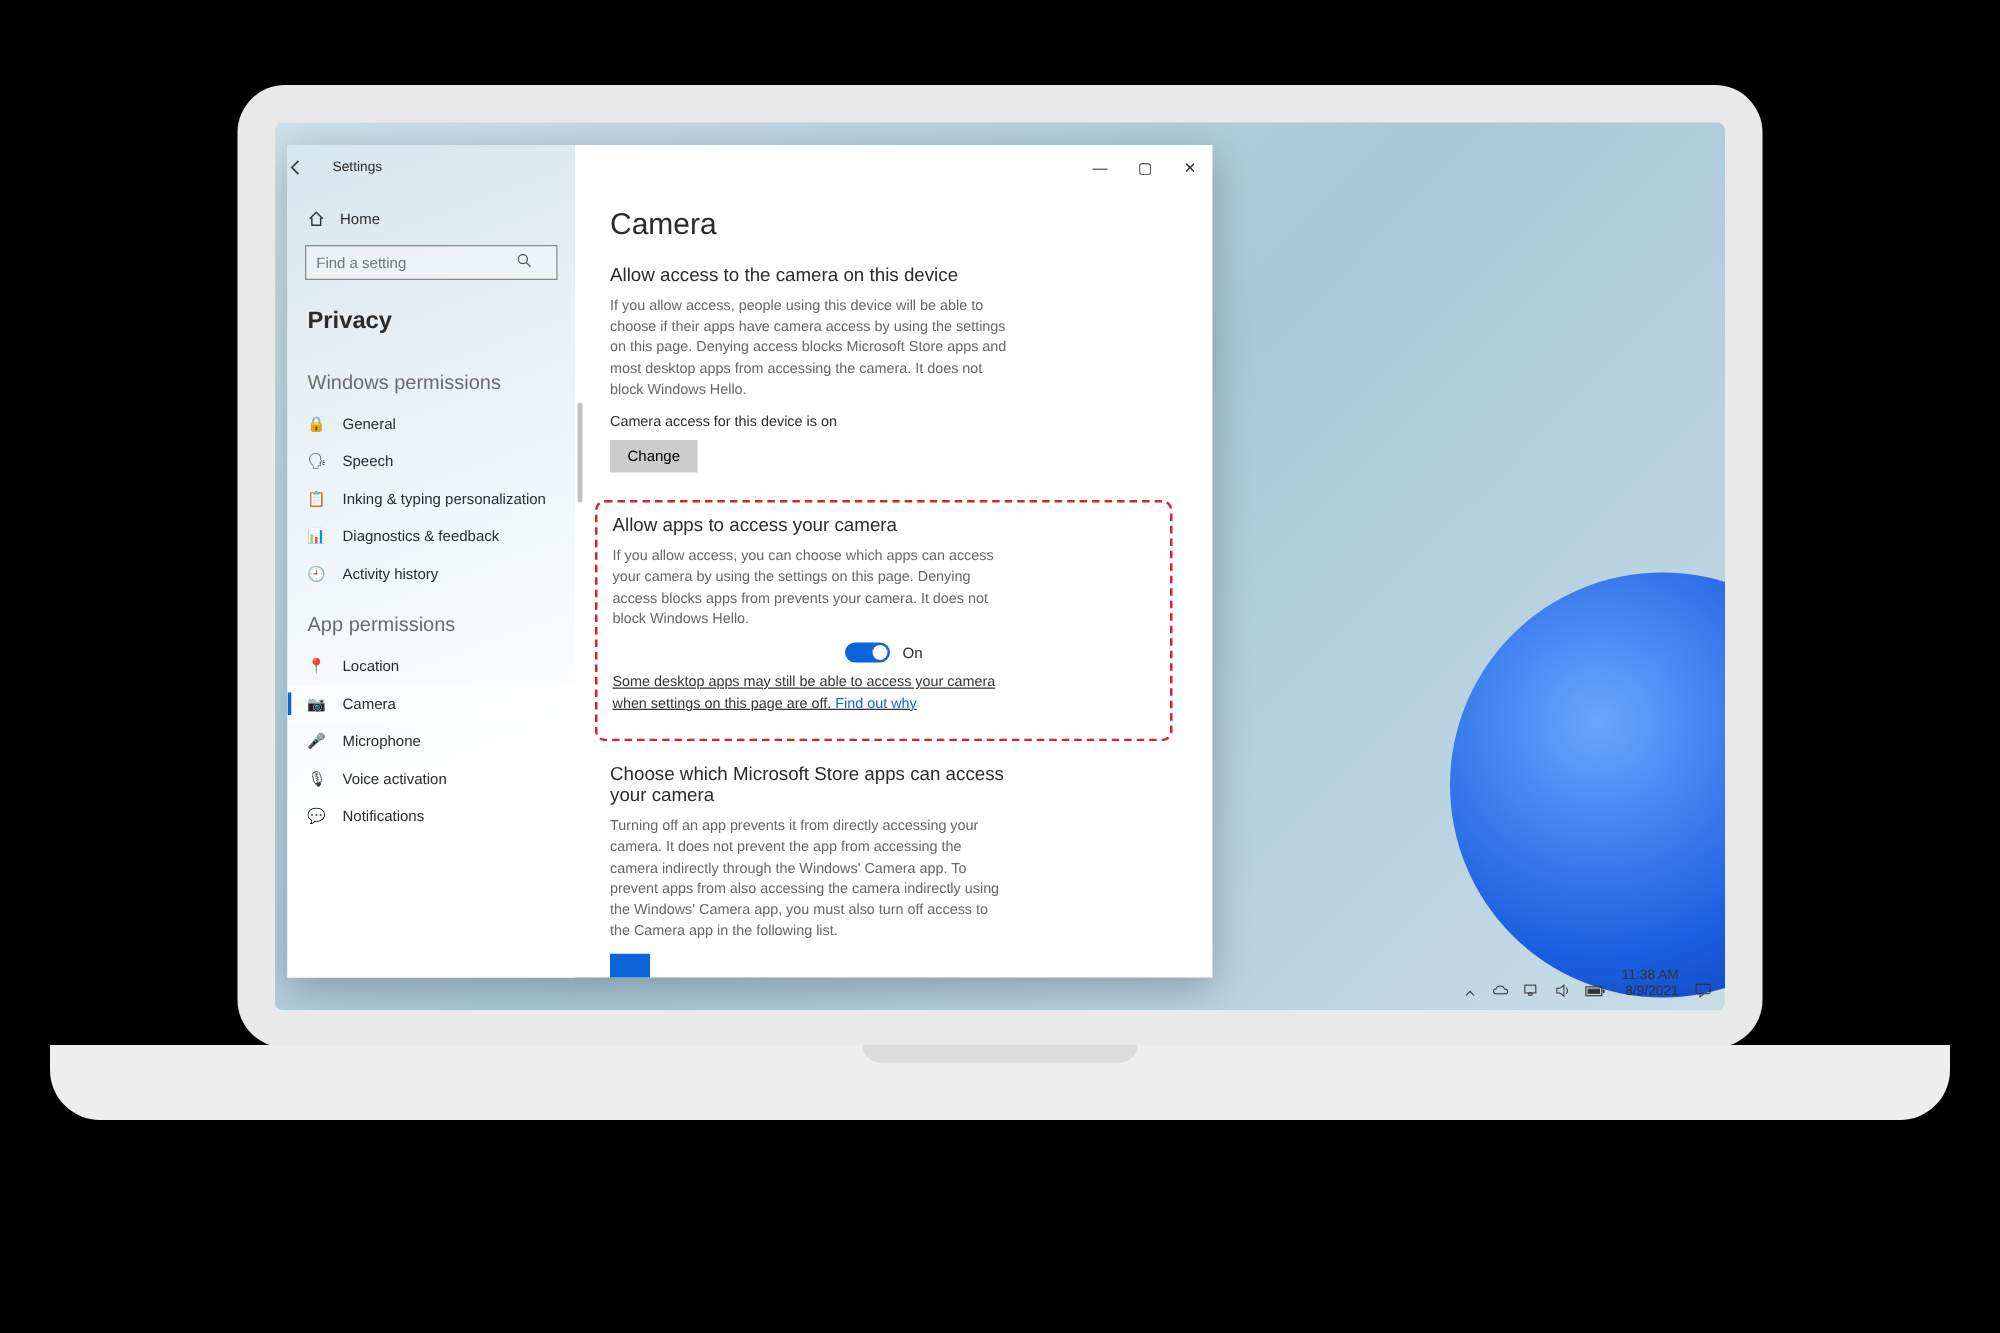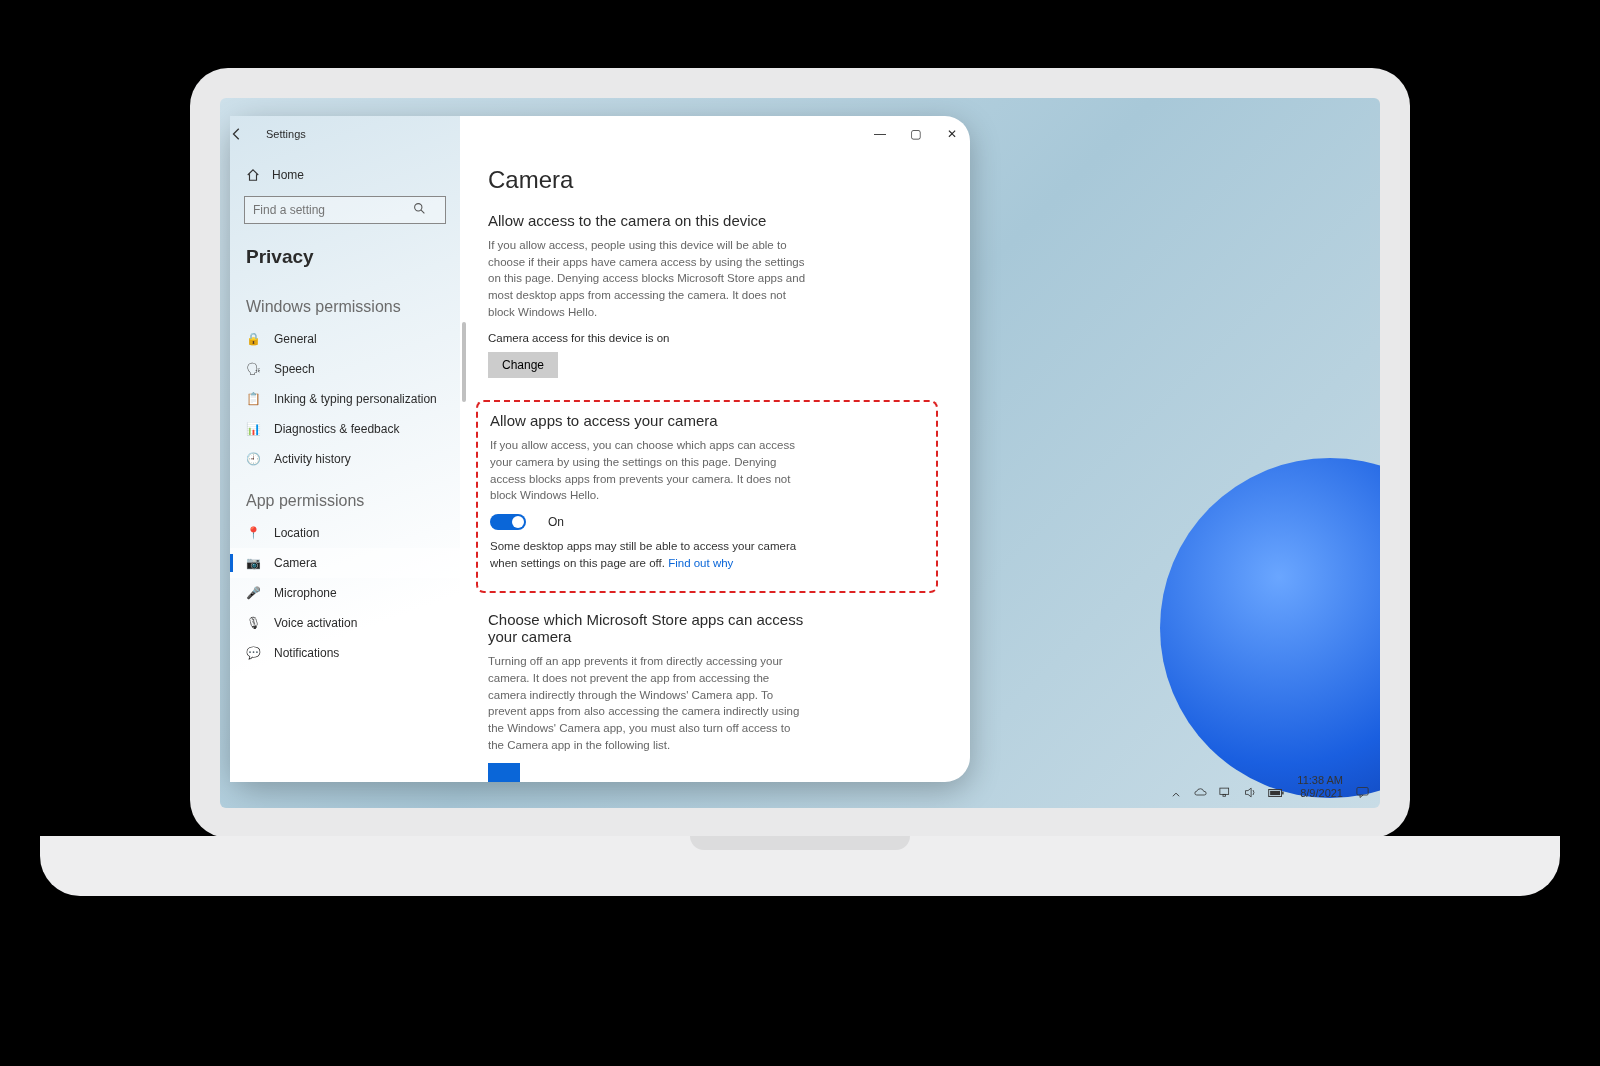--- a/index.html
+++ b/index.html
@@ -67,21 +67,20 @@
     position: absolute;
     left: 10px;
     top: 18px;
     width: 740px;
     height: 666px;
     background: #fff;
     box-shadow: 0 8px 30px rgba(0,0,0,.25);
     display: flex;
     font-size: 12px;
     color: #2b2b2b;
-    border-radius: 25px;
   }
 
   
   .titlebar {
     position: absolute;
     top: 0; left: 0; right: 0;
     height: 36px;
     display: flex;
     align-items: center;
   }
@@ -154,21 +153,21 @@
     font-size: 12px; cursor: pointer;
   }
   .section { margin-bottom: 22px; }
 
   .highlight-box {
     border: 2px dashed #d22; border-radius: 8px;
     padding: 10px 12px 10px 12px; margin-left: -12px; margin-right: 4px;
     margin-bottom: 18px;
   }
 
-  .toggle-row { display: flex; align-items: center; gap: 22px; margin: 8px 0; }
+  .toggle-row { display: flex; align-items: center; gap: 10px; margin: 8px 0; justify-content: center; }
   .toggle {
     width: 36px; height: 16px; border-radius: 10px; background: #0a66d8;
     position: relative; cursor: pointer;
   }
   .toggle::after {
     content: ""; position: absolute; right: 2px; top: 2px; width: 12px; height: 12px;
     border-radius: 50%; background: #fff;
   }
   .toggle-label { font-size: 12px; }
   .linklike { color: #0a66d8; cursor: pointer; }
@@ -310,21 +309,21 @@
           <button class="btn">Change</button>
         </div>
 
         <div class="highlight-box">
           <div class="sub-title">Allow apps to access your camera</div>
           <div class="desc">If you allow access, you can choose which apps can access your camera by using the settings on this page. Denying access blocks apps from prevents your camera. It does not block Windows Hello.</div>
           <div class="toggle-row">
             <div class="toggle"></div>
             <div class="toggle-label">On</div>
           </div>
-          <div class="desc" style="max-width:320px; color:#333;">
+          <div class="desc" style="max-width:320px; color:#333;text-decoration:underline;">
             <span>Some desktop apps may still be able to access your camera when settings on this page are off. </span><span class="linklike">Find out why</span>
           </div>
         </div>
 
         <div class="section">
           <div class="sub-title" style="max-width:340px;">Choose which Microsoft Store apps can access your camera</div>
           <div class="desc">Turning off an app prevents it from directly accessing your camera. It does not prevent the app from accessing the camera indirectly through the Windows' Camera app. To prevent apps from also accessing the camera indirectly using the Windows' Camera app, you must also turn off access to the Camera app in the following list.</div>
           <div class="app-row">
             <div class="app-tile">
               

